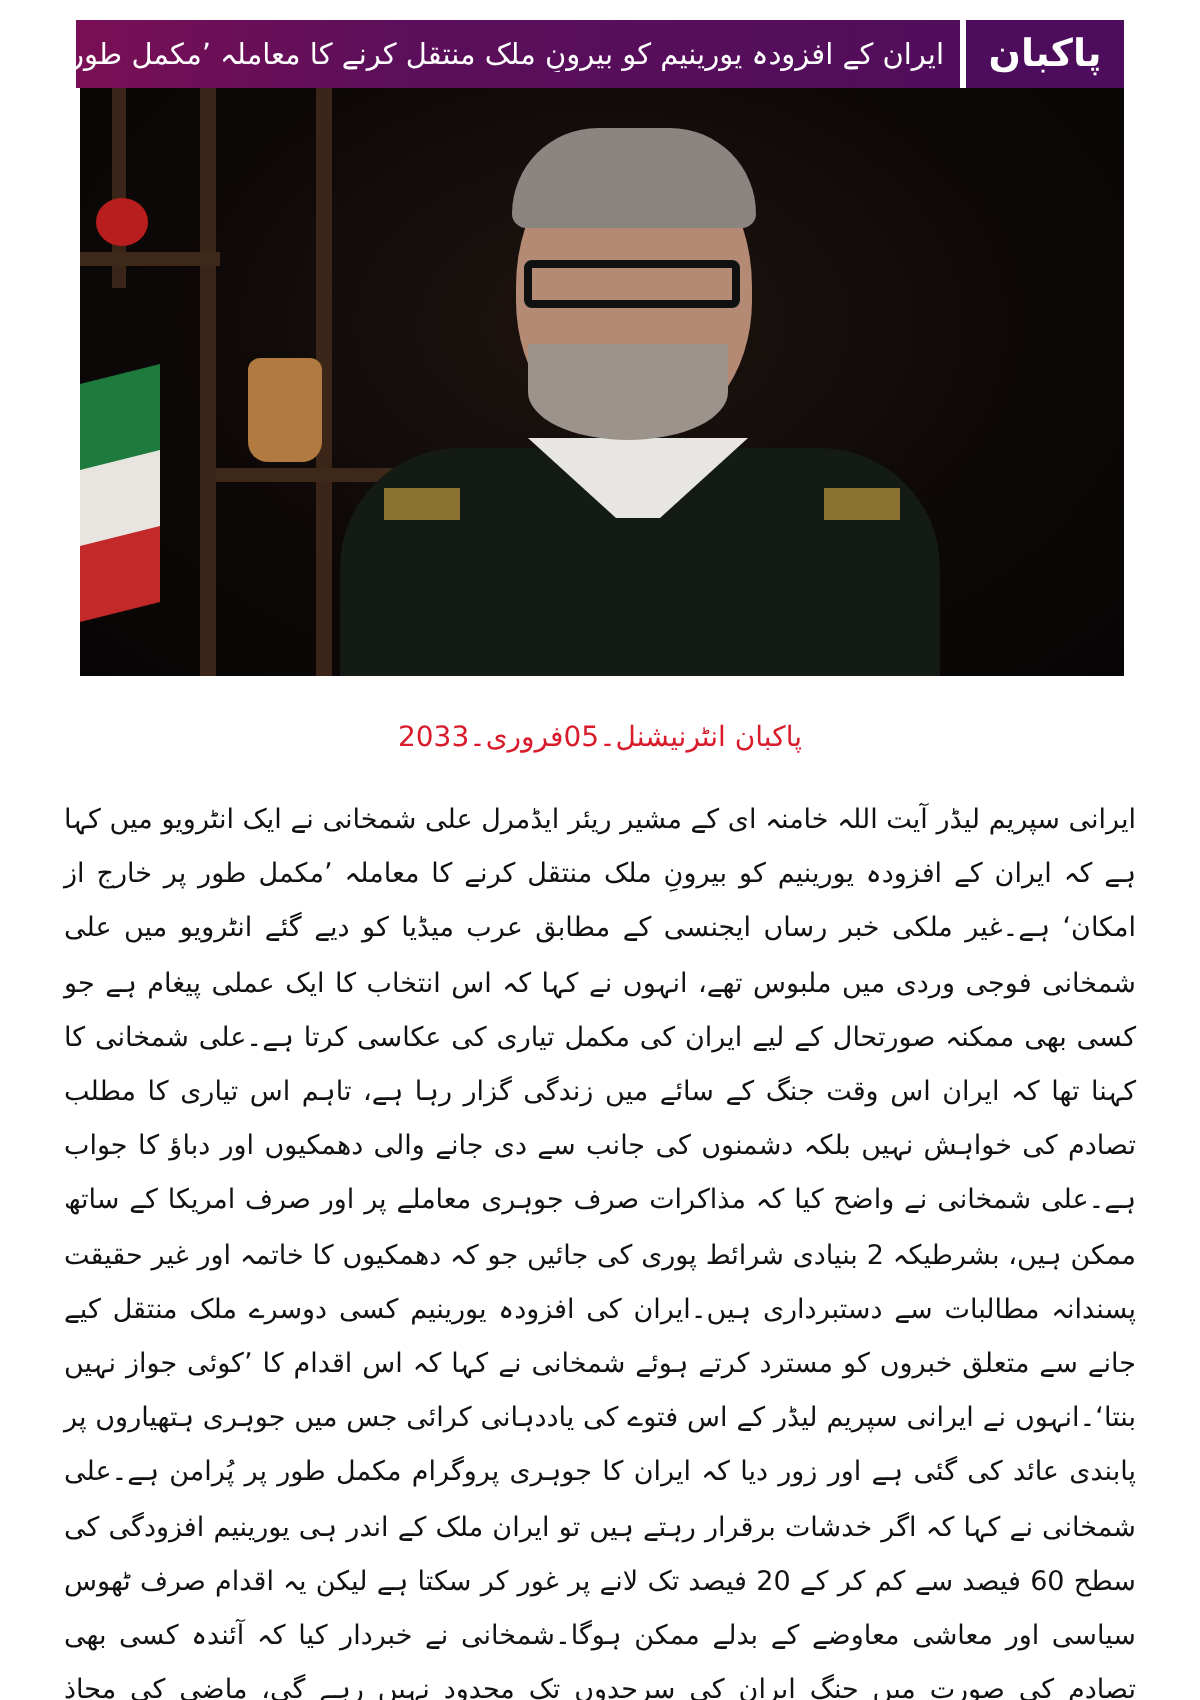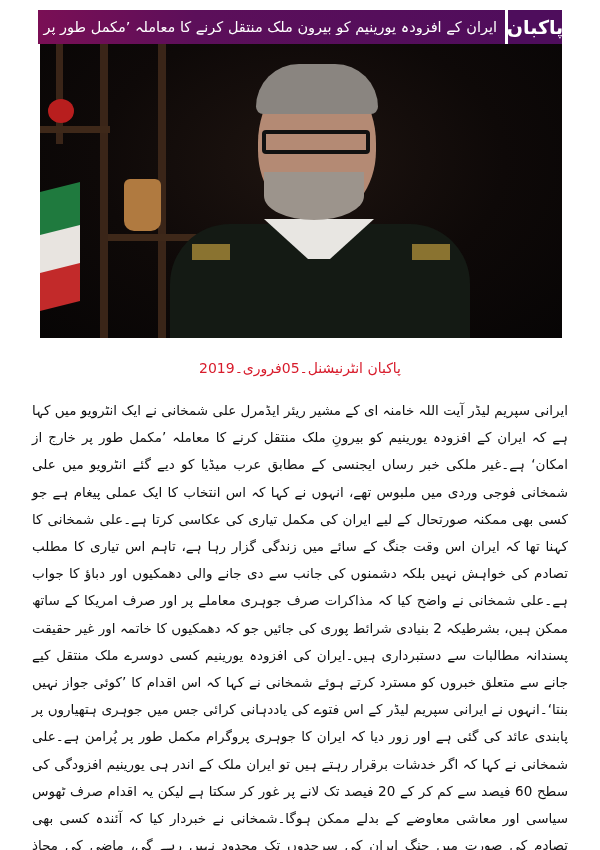--- a/index.html
+++ b/index.html
@@ -4,21 +4,21 @@
 <style>
   html, body { margin: 0; padding: 0; background: #ffffff; }
   body { width: 600px; height: 850px; position: relative; overflow: hidden;
          font-family: "DejaVu Sans", sans-serif; }
   .header {
     position: absolute; left: 38px; top: 10px; width: 524px; height: 34px;
     background: linear-gradient(to right, #7a0f55 0%, #5c0f5a 30%, #4e0d5c 100%);
     display: flex; flex-direction: row-reverse; align-items: center;
   }
   .brand {
-    width: 57px; height: 34px; display: flex; align-items: center; justify-content: center;
+    width: 82px; height: 34px; display: flex; align-items: center; justify-content: center;
     color: #ffffff; font-weight: bold; font-size: 19px; direction: rtl;
     border-left: 3px solid #ffffff; box-sizing: border-box; background: #4e0d5c;
   }
   .headline {
     flex: 1; color: #ffffff; font-size: 14.5px; direction: rtl; text-align: right;
     padding-right: 8px; white-space: nowrap; overflow: hidden;
   }
   .photo {
     position: absolute; left: 40px; top: 44px; width: 522px; height: 294px;
     background: radial-gradient(ellipse at 50% 40%, #1e1410 0%, #0e0908 55%, #070505 100%);
@@ -71,17 +71,17 @@
   <div class="uniform"></div>
   <div class="epaulet" style="left:152px;"></div>
   <div class="epaulet" style="left:372px;"></div>
   <div class="collar"></div>
   <div class="head"></div>
   <div class="hair"></div>
   <div class="beard"></div>
   <div class="glasses"></div>
 </div>
 
-<div class="dateline">پاکبان انٹرنیشنل۔05فروری۔2019</div>
+<div class="dateline">پاکبان انٹرنیشنل۔05فروری۔2033</div>
 
 <div class="article">
   <p>ایرانی سپریم لیڈر آیت اللہ خامنہ ای کے مشیر ریئر ایڈمرل علی شمخانی نے ایک انٹرویو میں کہا ہے کہ ایران کے افزودہ یورینیم کو بیرونِ ملک منتقل کرنے کا معاملہ ’مکمل طور پر خارج از امکان‘ ہے۔غیر ملکی خبر رساں ایجنسی کے مطابق عرب میڈیا کو دیے گئے انٹرویو میں علی شمخانی فوجی وردی میں ملبوس تھے، انہوں نے کہا کہ اس انتخاب کا ایک عملی پیغام ہے جو کسی بھی ممکنہ صورتحال کے لیے ایران کی مکمل تیاری کی عکاسی کرتا ہے۔علی شمخانی کا کہنا تھا کہ ایران اس وقت جنگ کے سائے میں زندگی گزار رہا ہے، تاہم اس تیاری کا مطلب تصادم کی خواہش نہیں بلکہ دشمنوں کی جانب سے دی جانے والی دھمکیوں اور دباؤ کا جواب ہے۔علی شمخانی نے واضح کیا کہ مذاکرات صرف جوہری معاملے پر اور صرف امریکا کے ساتھ ممکن ہیں، بشرطیکہ 2 بنیادی شرائط پوری کی جائیں جو کہ دھمکیوں کا خاتمہ اور غیر حقیقت پسندانہ مطالبات سے دستبرداری ہیں۔ایران کی افزودہ یورینیم کسی دوسرے ملک منتقل کیے جانے سے متعلق خبروں کو مسترد کرتے ہوئے شمخانی نے کہا کہ اس اقدام کا ’کوئی جواز نہیں بنتا‘۔انہوں نے ایرانی سپریم لیڈر کے اس فتوے کی یاددہانی کرائی جس میں جوہری ہتھیاروں پر پابندی عائد کی گئی ہے اور زور دیا کہ ایران کا جوہری پروگرام مکمل طور پر پُرامن ہے۔علی شمخانی نے کہا کہ اگر خدشات برقرار رہتے ہیں تو ایران ملک کے اندر ہی یورینیم افزودگی کی سطح 60 فیصد سے کم کر کے 20 فیصد تک لانے پر غور کر سکتا ہے لیکن یہ اقدام صرف ٹھوس سیاسی اور معاشی معاوضے کے بدلے ممکن ہوگا۔شمخانی نے خبردار کیا کہ آئندہ کسی بھی تصادم کی صورت میں جنگ ایران کی سرحدوں تک محدود نہیں رہے گی، ماضی کی محاذ آرائیوں میں اختیار کی گئی ضبط وتحمل کی پالیسی کو دوبارہ نہیں دہرایا جائے گا اور اگر خطے میں موجود اڈوں سے خطرات لاحق ہوئے تو ایران مناسب جواب دے گا۔اسرائیل کو براہِ راست مخاطب کرتے ہوئے علی شمخانی نے کہا کہ اگر امریکا نے ایران پر حملہ کیا تو ایران جواب میں یقینی طور پر اسرائیل کو نشانہ بنائے گا۔علی شمخانی کے بقول ایران کے نقطہ نظر سے امریکا اور اسرائیل الگ الگ نہیں بلکہ علاقائی سلامتی کے تناظر میں ایک ہی محاذ کا حصہ ہیں۔</p>
 </div>
 
 </body></html>

